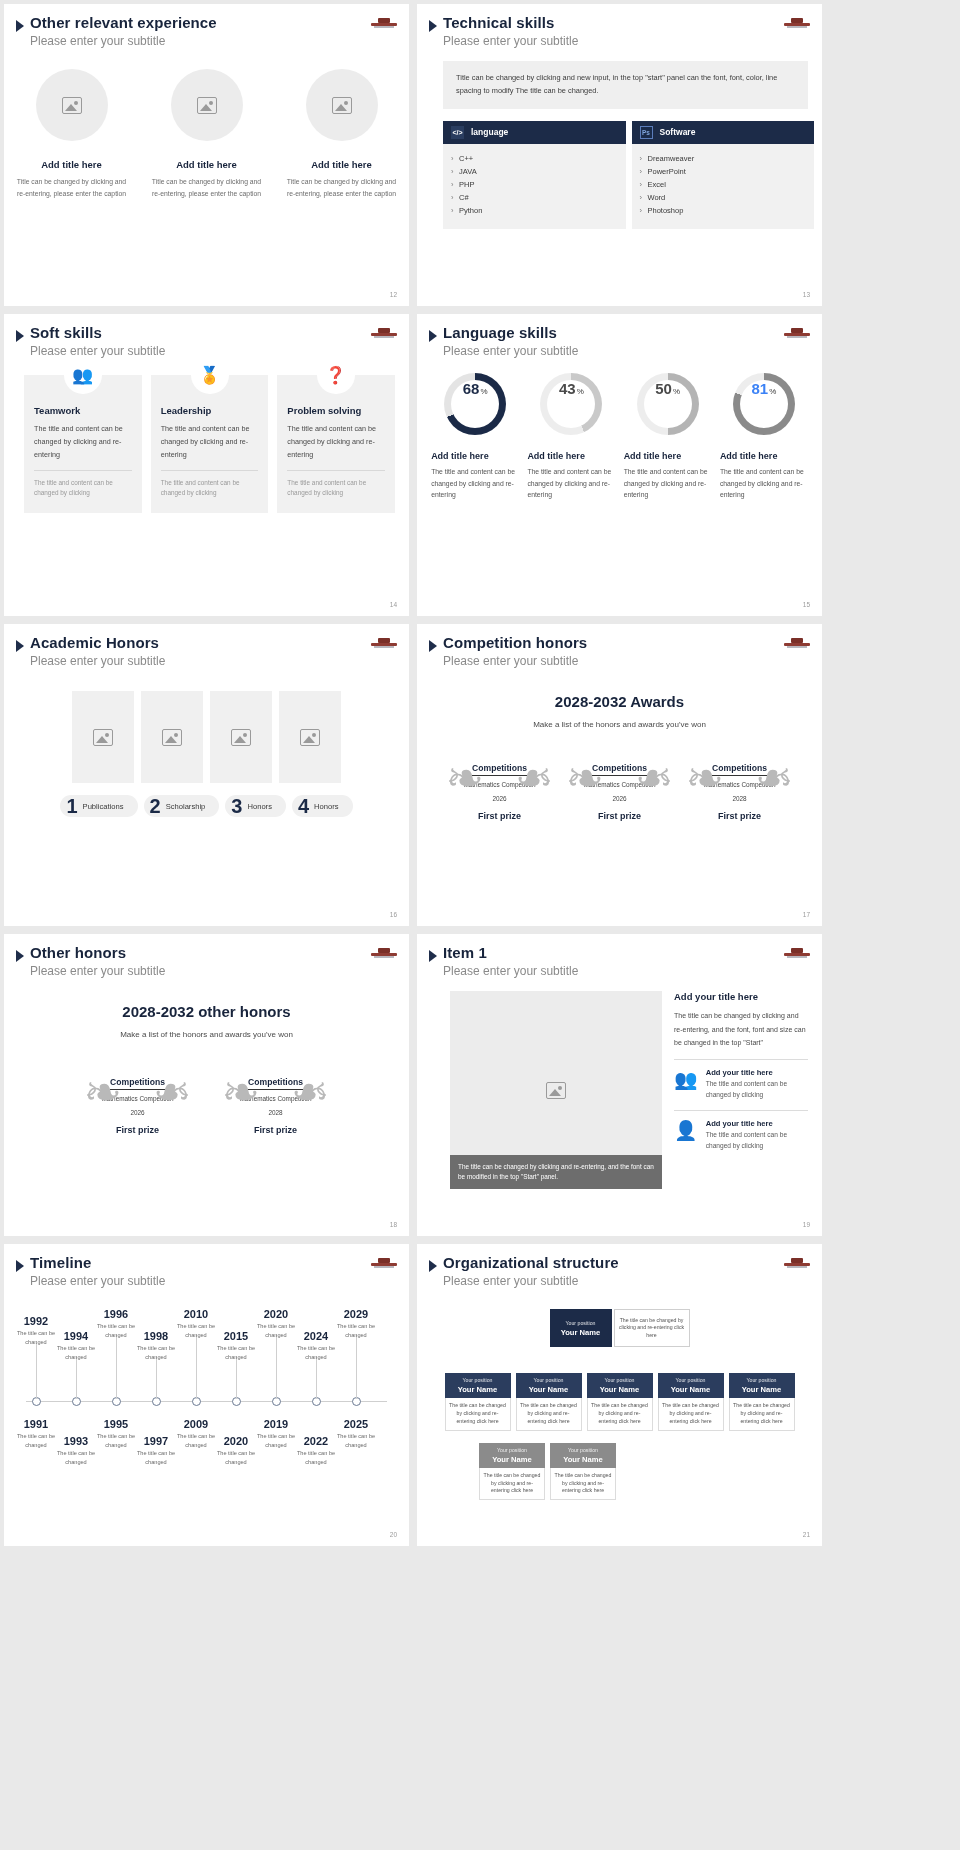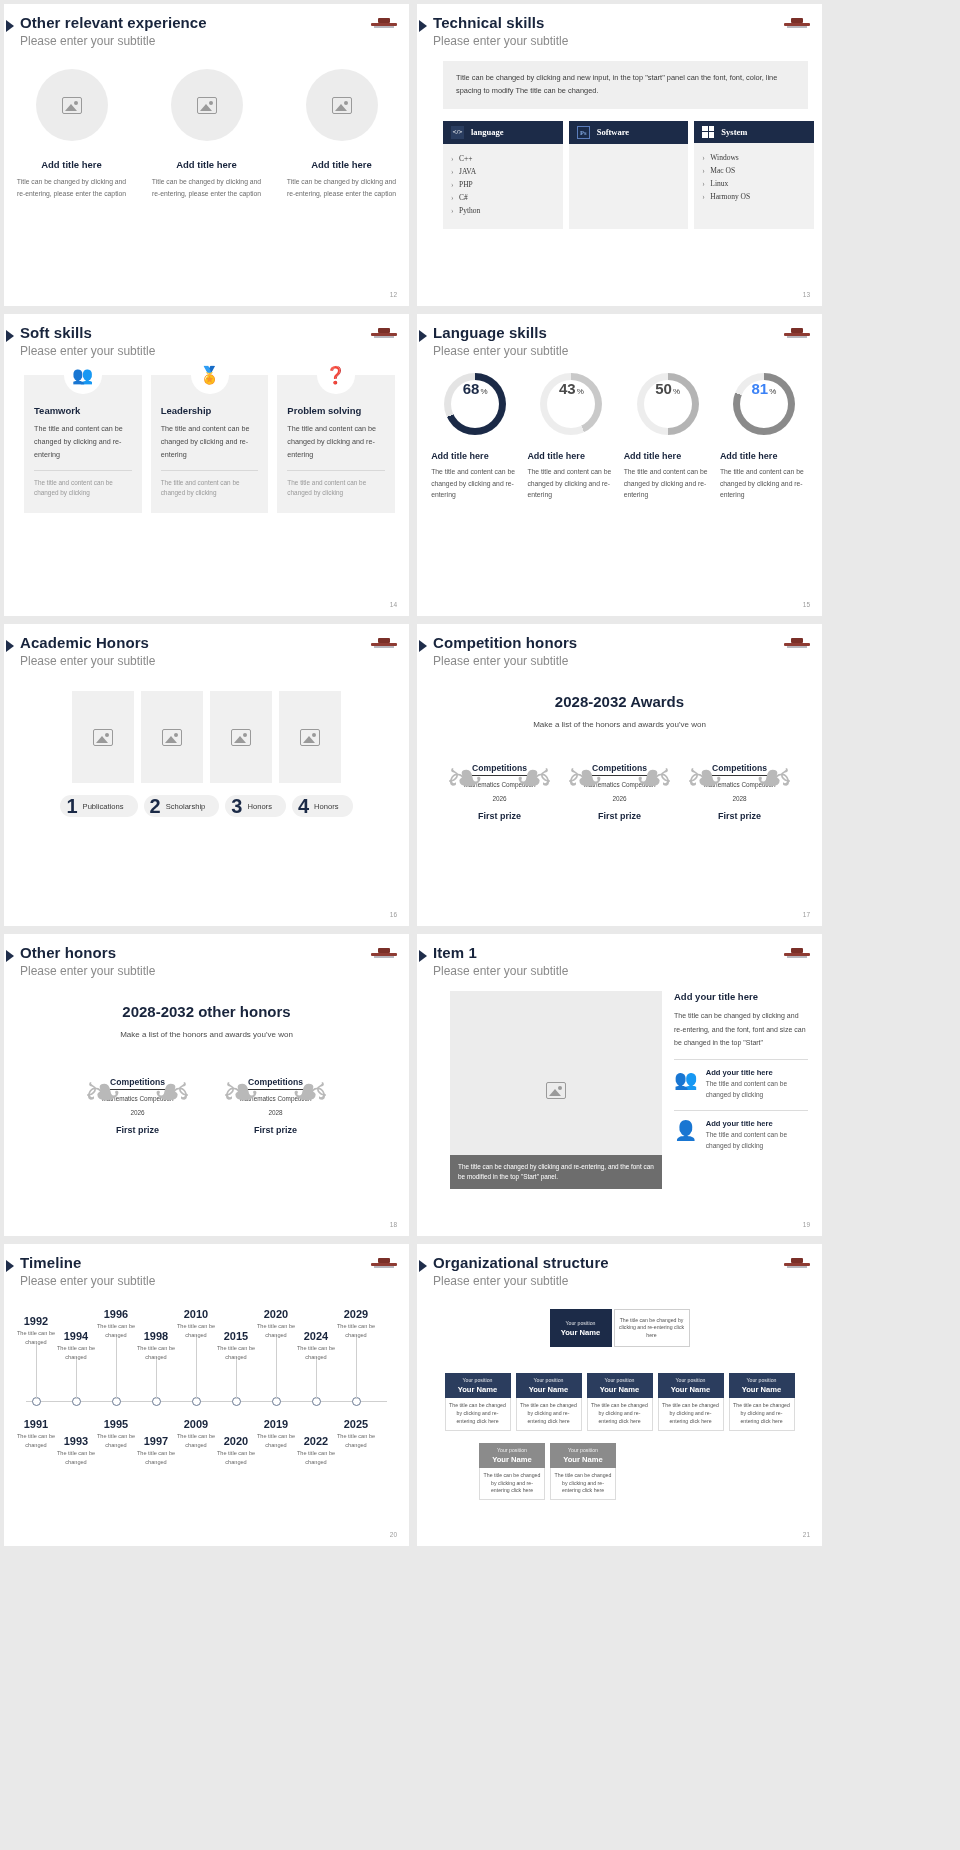--- a/index.html
+++ b/index.html
@@ -21,21 +21,21 @@
     padding: 4px 0 0 4px;
   }
   .slide {
     width: 405px;
     height: 302px;
     background: #ffffff;
     position: relative;
     overflow: hidden;
   }
   .slide-head {
-    padding: 11px 0 0 2px;
+    padding: 11px 0 0 12px;
     display: flex;
     align-items: flex-start;
   }
   .tri {
     width: 0; height: 0;
     border-left: 8px solid #1f2d4a;
     border-top: 6px solid transparent;
     border-bottom: 6px solid transparent;
     margin-top: 5px;
     margin-right: 6px;
@@ -99,21 +99,21 @@
   .s12-p { font-size:6.8px; color:#6d6d6d; line-height:1.65; margin-top:6px; }
   
   .s13-note {
     margin: 14px 14px 0 26px;
     background:#efefef;
     padding:11px 13px;
     font-size:7.4px;
     color:#3b3b3b;
     line-height:1.7;
   }
-  .s13-cols { display:flex; gap:6px; margin:12px 8px 0 26px;font-family:Liberation Serif, serif; }
+  .s13-cols { display:flex; gap:6px; margin:12px 8px 0 26px; }
   .s13-col { flex:1; background:#f1f1f1; padding-bottom:14px; }
   .s13-hdr {
     background:#1c2b48; color:#fff;
     display:flex; align-items:center; gap:7px;
     padding:5px 8px; font-size:8.5px; font-weight:bold;
   }
   .badge {
     width:13px; height:13px; display:flex; align-items:center; justify-content:center;
     font-size:7px; font-weight:bold; color:#fff;
   }
@@ -262,36 +262,26 @@
           <div class="s13-li">PHP</div>
           <div class="s13-li">C#</div>
           <div class="s13-li">Python</div>
         </div>
       </div>
       <div class="s13-col">
         <div class="s13-hdr">
           <span class="badge ps">Ps</span>
           <span>Software</span>
         </div>
-      </div>
-      <div class="s13-col">
-        <div class="s13-hdr">
-          <span class="win">
-              <i></i>
-              <i></i>
-              <i></i>
-              <i></i>
-            </span>
-          <span>System</span>
-        </div>
         <div class="s13-list">
-          <div class="s13-li">Windows</div>
-          <div class="s13-li">Mac OS</div>
-          <div class="s13-li">Linux</div>
-          <div class="s13-li">Harmony OS</div>
+          <div class="s13-li">Dreamweaver</div>
+          <div class="s13-li">PowerPoint</div>
+          <div class="s13-li">Excel</div>
+          <div class="s13-li">Word</div>
+          <div class="s13-li">Photoshop</div>
         </div>
       </div>
     </div>
     <div class="pgnum">13</div>
   </div>
 
   <div class="slide">
     <div class="slide-head">
       <div class="tri"></div>
       <div class="htxt">

